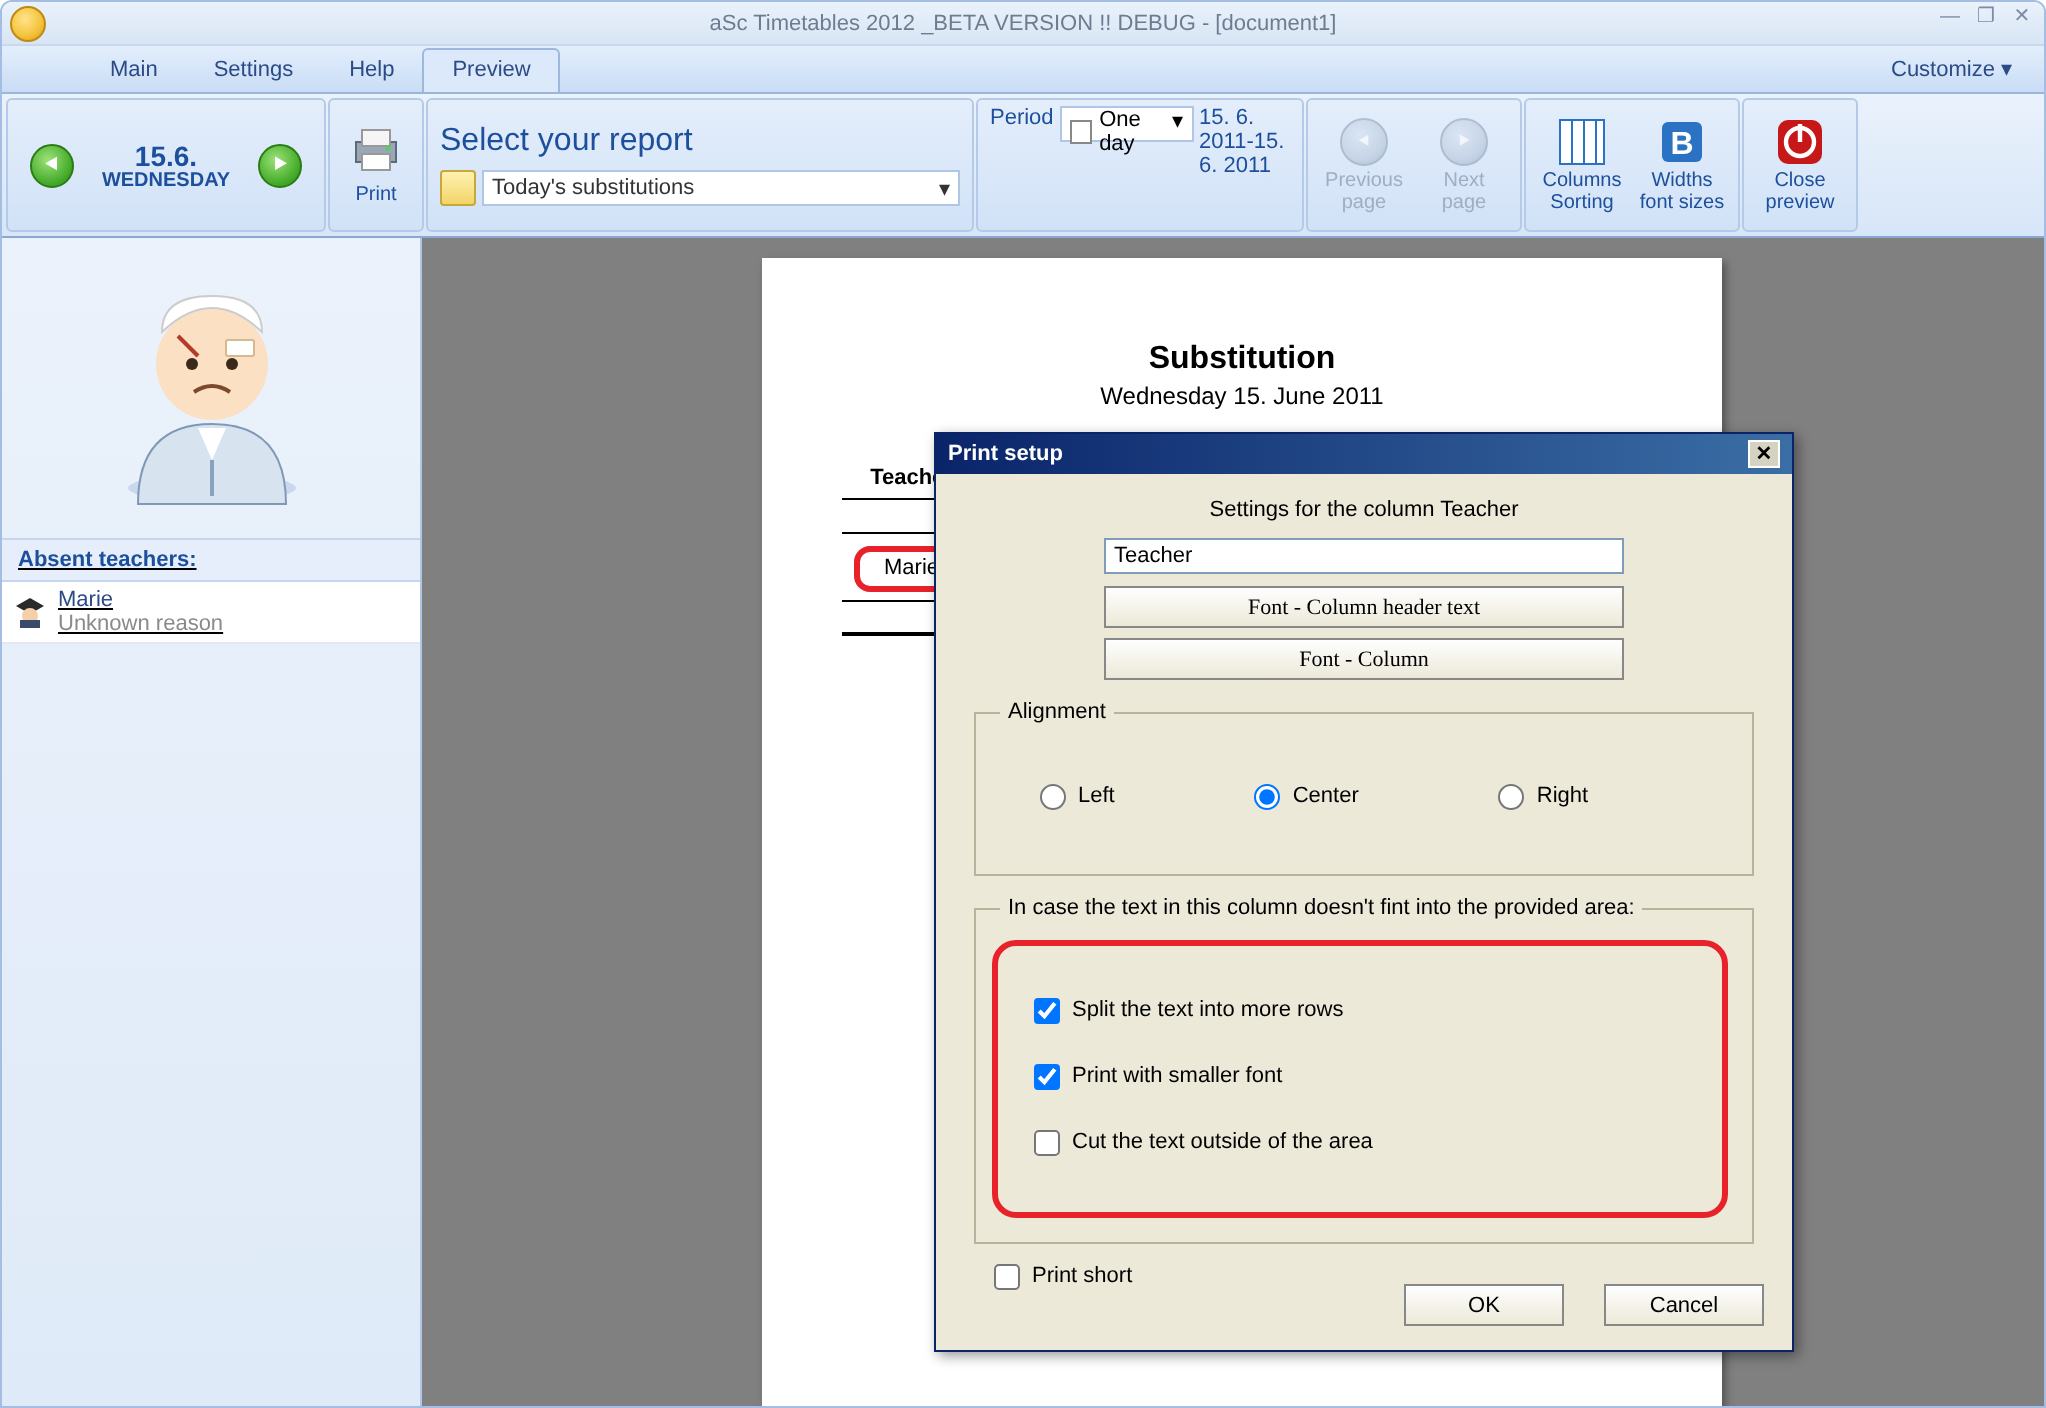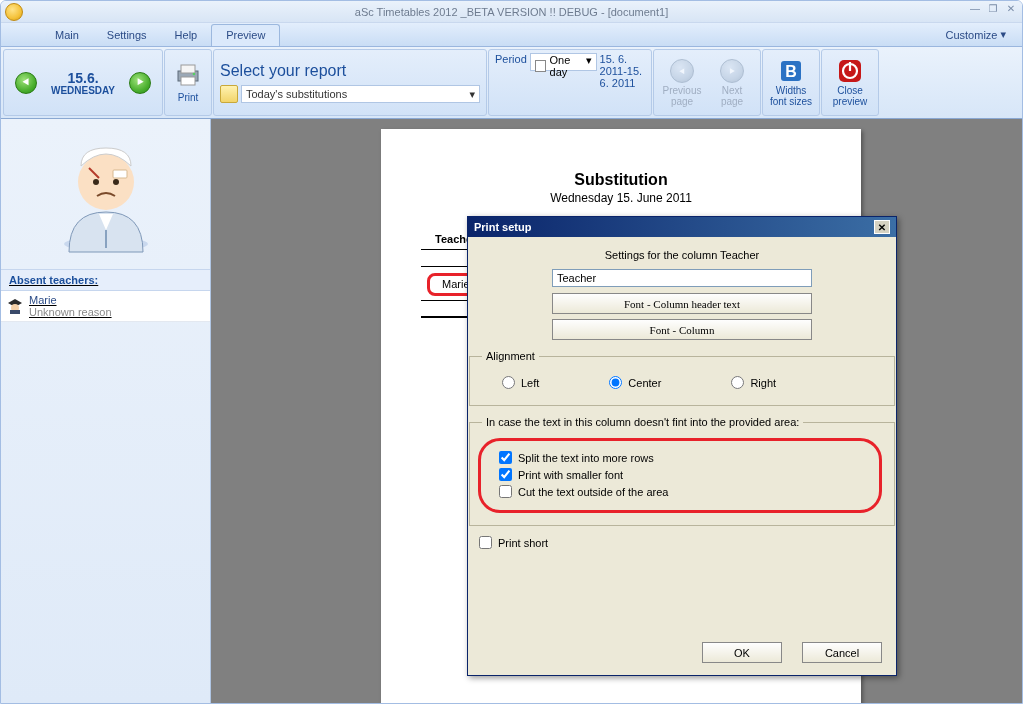--- a/index.html
+++ b/index.html
@@ -191,30 +191,30 @@
   .dialog-title{
     height:20px; background:linear-gradient(to right,#0a246a,#3b6ea5);
     color:#fff; font-weight:bold; font-size:11px; padding:2px 6px;
     display:flex; align-items:center; justify-content:space-between;
   }
   .dlg-close{
     width:16px;height:14px;background:#d6d2c2;border:1px solid #fff;
     color:#000;font-weight:bold;font-size:10px;display:flex;align-items:center;justify-content:center;
     cursor:pointer;
   }
-  .dialog-body{ padding:12px 1px; font-size:11px; color:#000; }
+  .dialog-body{ padding:12px 19px; font-size:11px; color:#000; }
   .settings-header{text-align:center;margin-bottom:8px;}
   .dlg-input{width:260px;height:18px;border:1px solid #7f9db9;background:#fff;font-size:11px;padding:0 4px; margin:6px auto; display:block;}
   .dlg-btn{width:260px;height:21px;background:linear-gradient(to bottom,#fefefe,#ece9d8);border:1px solid #888;font-size:11px;display:block;margin:5px auto; cursor:pointer;font-family:Liberation Serif, serif;}
   .dlg-btn-small{width:80px;height:21px;background:linear-gradient(to bottom,#fefefe,#ece9d8);border:1px solid #888;font-size:11px;cursor:pointer;}
   fieldset{ border:1px solid #b8b49c; margin:10px 0; padding:10px 12px 12px; }
   legend{ font-size:11px; padding:0 4px; color:#000;}
   .align-row{ display:flex; gap:60px; padding-left:10px;}
-  .chk-row{ display:flex; align-items:center; gap:6px; margin:4px 0; padding-left:10px;}
-  .red-box{ border:3px solid #e8222a; border-radius:22px; padding:6px 8px 8px; margin-left:-4px;}
+  .chk-row{ display:flex; align-items:flex-start; gap:6px; margin:20px 0; padding-left:10px;}
+  .red-box{ border:3px solid #e8222a; border-radius:12px; padding:6px 8px 8px; margin-left:-4px;}
   .dlg-footer{ position:absolute; bottom:12px; right:14px; display:flex; gap:20px; }
   input[type=checkbox], input[type=radio]{ margin:0; }
 </style>
 </head>
 <body>
 
 <div class="window">
 
   <div class="titlebar">
     <div class="app-icon"></div>
@@ -296,20 +296,31 @@
       </div>
       <div class="big-btn disabled">
         <div class="icon">
             <div class="arrow-circ">⯈</div>
           </div>
         <span>Next page</span>
       </div>
     </div>
 
     <div class="ribbon-group rg-buttons">
+      <div class="big-btn">
+        <div class="icon">
+          <svg viewBox="0 0 26 26">
+              <rect x="2" y="2" width="22" height="22" fill="#fff" stroke="#2b72c4"></rect>
+              <line x1="8" y1="2" x2="8" y2="24" stroke="#2b72c4"></line>
+              <line x1="14" y1="2" x2="14" y2="24" stroke="#2b72c4"></line>
+              <line x1="20" y1="2" x2="20" y2="24" stroke="#2b72c4"></line>
+            </svg>
+        </div>
+        <span>Columns Sorting</span>
+      </div>
       <div class="big-btn">
         <div class="icon">
           <svg viewBox="0 0 26 26">
               <rect x="3" y="3" width="20" height="20" fill="#2b72c4" rx="3"></rect>
               <text x="13" y="19" font-size="16" text-anchor="middle" fill="#fff" font-weight="bold" font-family="Arial">B</text>
             </svg>
         </div>
         <span>Widths font sizes</span>
       </div>
     </div>

